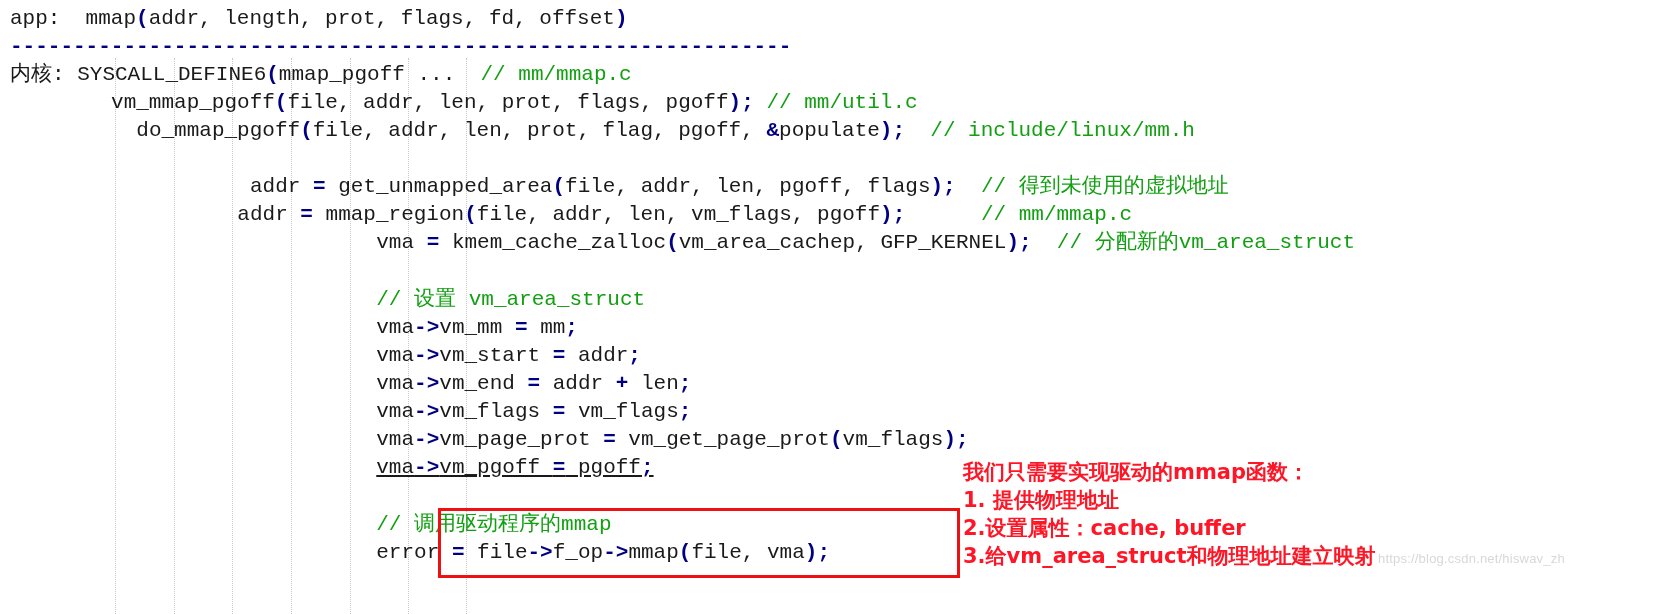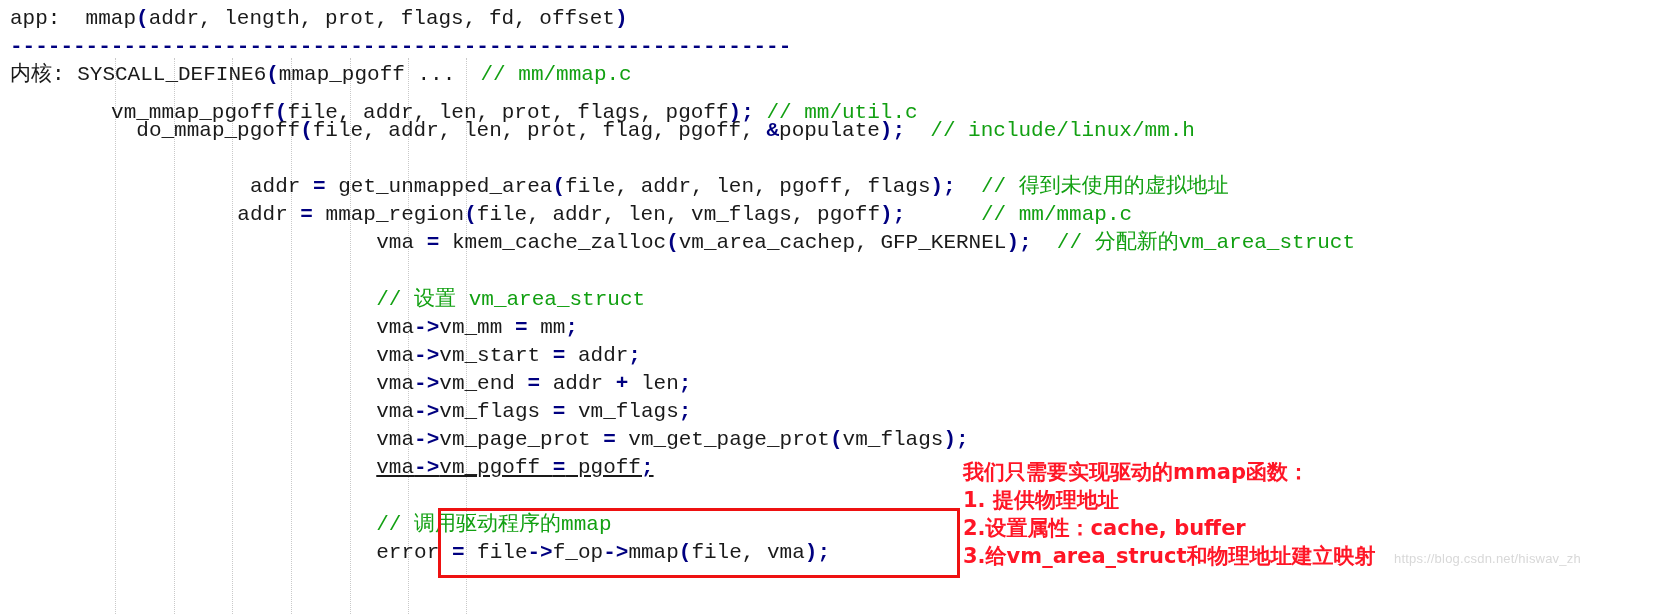--- a/index.html
+++ b/index.html
@@ -77,41 +77,40 @@
   
   #watermark {
     position: absolute;
     left: 1378px;
     top: 551px;
     font-family: "Liberation Sans", sans-serif;
     font-size: 13px;
     color: #d8d8d8;
     white-space: nowrap;
     letter-spacing: 0.2px;
-    margin-left: 16px;
   }
 </style>
 </head>
 <body>
 
 <div id="guides">
     <div class="guide" style="left: 115px;"></div>
     <div class="guide" style="left: 174px;"></div>
     <div class="guide" style="left: 232px;"></div>
     <div class="guide" style="left: 291px;"></div>
     <div class="guide" style="left: 350px;"></div>
     <div class="guide" style="left: 408px;"></div>
     <div class="guide" style="left: 466px;"></div>
   </div>
 
 <div id="code">
     <div class="line" style="top: 5px; left: 10px;"><span class="tok-plain">app:  mmap</span><span class="tok-punct">(</span><span class="tok-plain">addr, length, prot, flags, fd, offset</span><span class="tok-punct">)</span></div>
     <div class="line" style="top: 33px; left: 10px;"><span class="tok-dash">--------------------------------------------------------------</span></div>
     <div class="line" style="top: 61px; left: 10px;"><span class="tok-plain">内核: SYSCALL_DEFINE6</span><span class="tok-punct">(</span><span class="tok-plain">mmap_pgoff ...  </span><span class="tok-comment">// mm/mmap.c</span></div>
-    <div class="line" style="top: 89px; left: 111.04px; margin-top: 10px;"><span class="tok-plain">vm_mmap_pgoff</span><span class="tok-punct">(</span><span class="tok-plain">file, addr, len, prot, flags, pgoff</span><span class="tok-punct">);</span><span class="tok-plain"> </span><span class="tok-comment">// mm/util.c</span></div>
+    <div class="line" style="top: 89px; left: 111.04px;"><span class="tok-plain">vm_mmap_pgoff</span><span class="tok-punct">(</span><span class="tok-plain">file, addr, len, prot, flags, pgoff</span><span class="tok-punct">);</span><span class="tok-plain"> </span><span class="tok-comment">// mm/util.c</span></div>
     <div class="line" style="top: 117px; left: 136.3px;"><span class="tok-plain">do_mmap_pgoff</span><span class="tok-punct">(</span><span class="tok-plain">file, addr, len, prot, flag, pgoff, </span><span class="tok-punct">&amp;</span><span class="tok-plain">populate</span><span class="tok-punct">);</span><span class="tok-plain">  </span><span class="tok-comment">// include/linux/mm.h</span></div>
     <div class="line" style="top: 173px; left: 249.97px;"><span class="tok-plain">addr </span><span class="tok-punct">=</span><span class="tok-plain"> get_unmapped_area</span><span class="tok-punct">(</span><span class="tok-plain">file, addr, len, pgoff, flags</span><span class="tok-punct">);</span><span class="tok-plain">  </span><span class="tok-comment">// 得到未使用的虚拟地址</span></div>
     <div class="line" style="top: 201px; left: 237.34px; text-align: right;"><span class="tok-plain">addr </span><span class="tok-punct">=</span><span class="tok-plain"> mmap_region</span><span class="tok-punct">(</span><span class="tok-plain">file, addr, len, vm_flags, pgoff</span><span class="tok-punct">);</span><span class="tok-plain">      </span><span class="tok-comment">// mm/mmap.c</span></div>
     <div class="line" style="top: 229px; left: 376.27px;"><span class="tok-plain">vma </span><span class="tok-punct">=</span><span class="tok-plain"> kmem_cache_zalloc</span><span class="tok-punct">(</span><span class="tok-plain">vm_area_cachep, GFP_KERNEL</span><span class="tok-punct">);</span><span class="tok-plain">  </span><span class="tok-comment">// 分配新的vm_area_struct</span></div>
     <div class="line" style="top: 286px; left: 376.27px;"><span class="tok-comment">// 设置 vm_area_struct</span></div>
     <div class="line" style="top: 314px; left: 376.27px;"><span class="tok-plain">vma</span><span class="tok-punct">-&gt;</span><span class="tok-plain">vm_mm </span><span class="tok-punct">=</span><span class="tok-plain"> mm</span><span class="tok-punct">;</span></div>
     <div class="line" style="top: 342px; left: 376.27px;"><span class="tok-plain">vma</span><span class="tok-punct">-&gt;</span><span class="tok-plain">vm_start </span><span class="tok-punct">=</span><span class="tok-plain"> addr</span><span class="tok-punct">;</span></div>
     <div class="line" style="top: 370px; left: 376.27px;"><span class="tok-plain">vma</span><span class="tok-punct">-&gt;</span><span class="tok-plain">vm_end </span><span class="tok-punct">=</span><span class="tok-plain"> addr </span><span class="tok-punct">+</span><span class="tok-plain"> len</span><span class="tok-punct">;</span></div>
     <div class="line" style="top: 398px; left: 376.27px;"><span class="tok-plain">vma</span><span class="tok-punct">-&gt;</span><span class="tok-plain">vm_flags </span><span class="tok-punct">=</span><span class="tok-plain"> vm_flags</span><span class="tok-punct">;</span></div>
     <div class="line" style="top: 426px; left: 376.27px;"><span class="tok-plain">vma</span><span class="tok-punct">-&gt;</span><span class="tok-plain">vm_page_prot </span><span class="tok-punct">=</span><span class="tok-plain"> vm_get_page_prot</span><span class="tok-punct">(</span><span class="tok-plain">vm_flags</span><span class="tok-punct">);</span></div>

